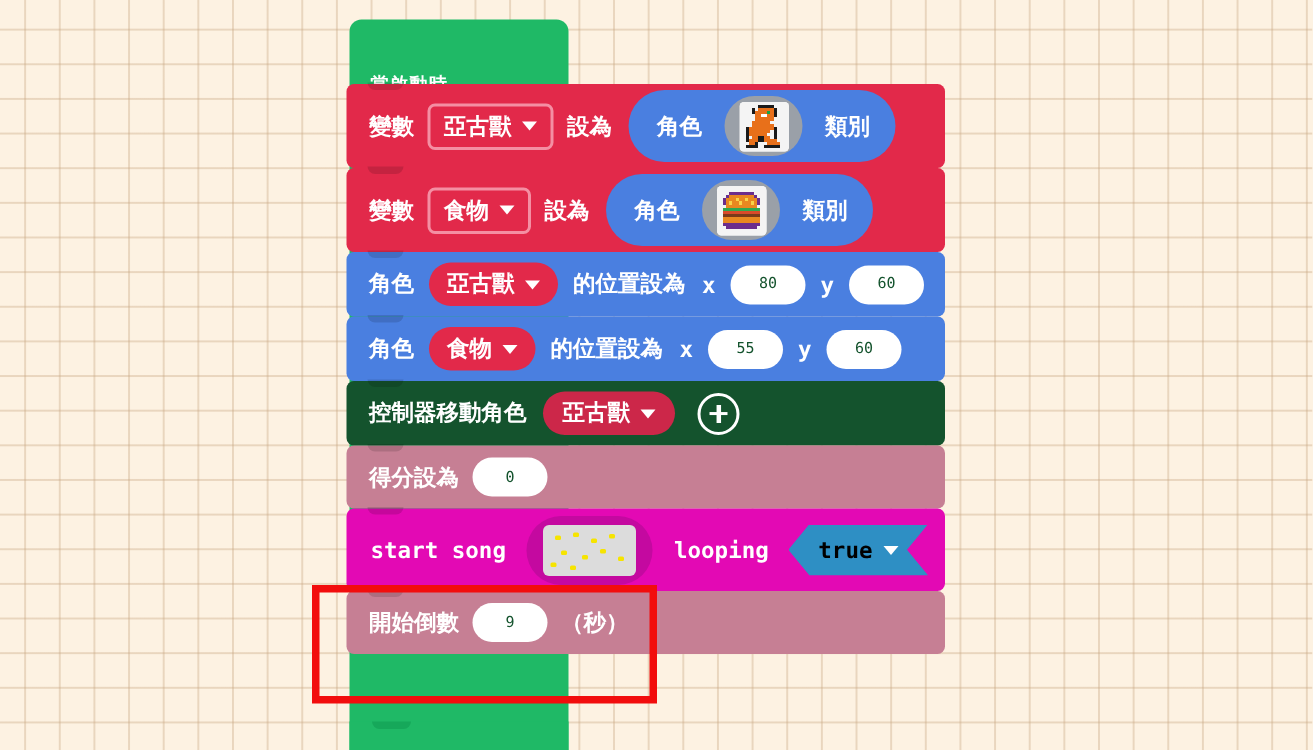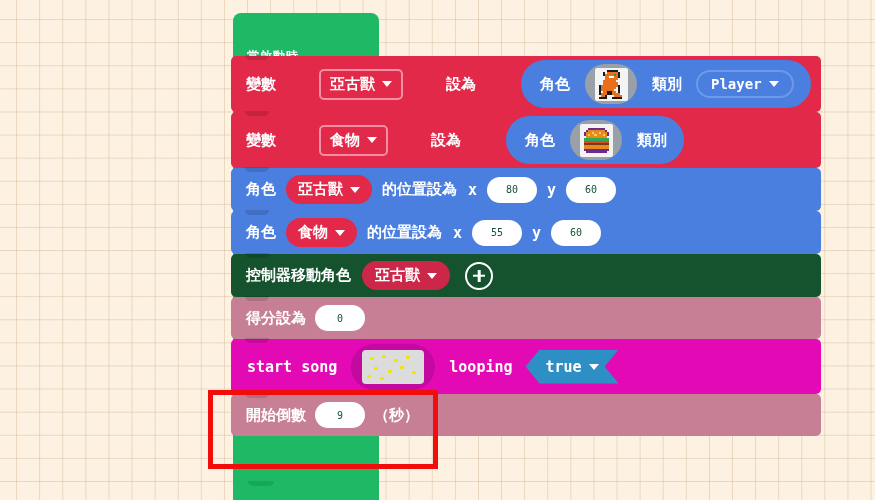--- a/index.html
+++ b/index.html
@@ -110,21 +110,21 @@
     border-radius: 0 0 5px 5px;
     background: rgba(0,0,0,0.13);
   }
 
   .b-red    { background: #e2294a; }
   .b-blue   { background: #4a7fe0; }
   .b-orange { background: #14532d; }
   .b-pink   { background: #c67f94; }
   .b-magenta{ background: #e309b4; text-align: center; }
 
-  .b-red    { height: 56px; gap: 34px; }
+  .b-red    { height: 56px; }
   .b-blue   { height: 43px; }
   .b-orange { height: 43px; }
   .b-pink   { height: 42px; }
   .b-magenta{ height: 55px; }
 
   .lbl { margin: 0 5px; }
   .lbl-mono {
     font-family: "DejaVu Sans Mono", monospace;
     font-size: 15px;
     font-weight: bold;
@@ -277,21 +277,21 @@
     background: #f6e400;
     border-radius: 1px;
   }
 
   
   .hex-bool {
     display: inline-flex;
     align-items: center;
     gap: 7px;
     background: #2e8fc4;
-    color: #ffffff;
+    color: #000000;
     font-family: "DejaVu Sans Mono", monospace;
     font-size: 15px;
     font-weight: bold;
     height: 34px;
     padding: 0 20px;
     margin-left: 7px;
     clip-path: polygon(14px 0, 100% 0, calc(100% - 14px) 50%, 100% 100%, 14px 100%, 0 50%);
   }
 
   
@@ -361,24 +361,20 @@
                   <rect x="5" y="13" width="1" height="1"></rect>
                   <rect x="2" y="14" width="4" height="1"></rect>
                   <rect x="8" y="14" width="5" height="1"></rect>
                   <rect x="6" y="11" width="2" height="2"></rect>
                 </g>
                 <rect x="9" y="3" width="1" height="1" fill="#16a34a"></rect>
                 <rect x="7" y="4" width="2" height="1" fill="#ffffff"></rect>
               </svg>
             </span>
             <span class="lbl">類別</span>
-            <span class="dd-blue">
-              <span>Player</span>
-              <span class="caret"></span>
-            </span>
           </span>
         </div>
 
         <div class="block b-red">
           <span class="lbl">變數</span>
           <span class="dd-outline">
             <span>食物</span>
             <span class="caret"></span>
           </span>
           <span class="lbl">設為</span>

